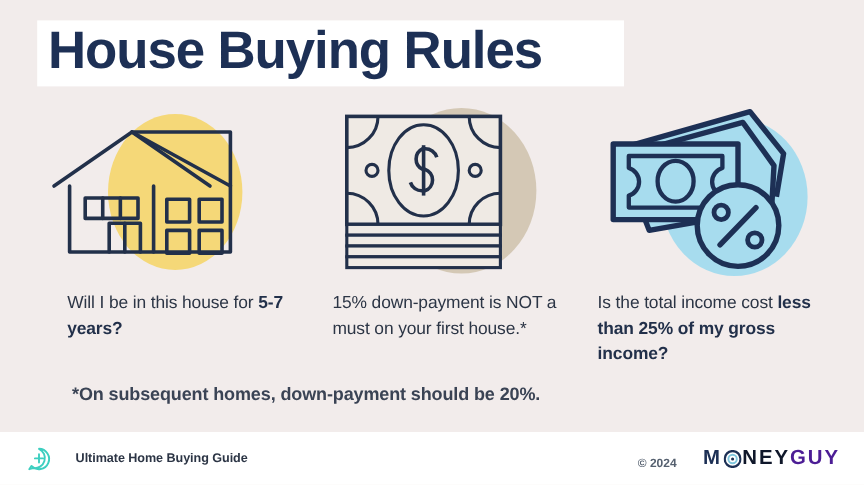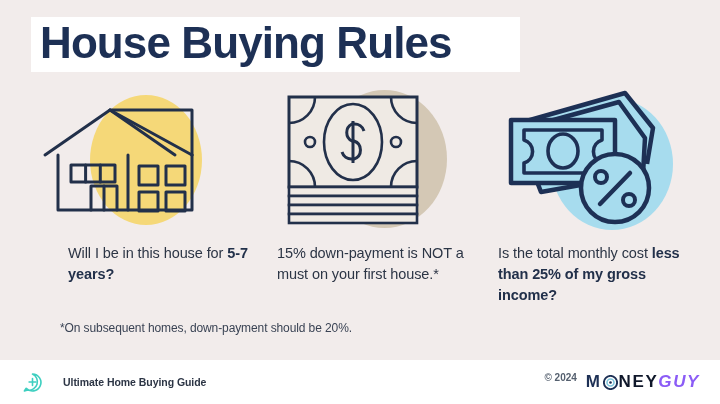--- a/index.html
+++ b/index.html
@@ -80,33 +80,33 @@
   .rule-text {
     position: absolute;
     top: 243px;
     font-size: 14.5px;
     line-height: 21px;
     color: #2c3545;
     font-weight: 400;
     letter-spacing: -0.1px;
   }
   .rule-text b { font-weight: 700; color: #22304a; }
-  #text-0 { left: 68px; width: 200px; }
+  #text-0 { left: 56px; width: 200px; }
   #text-1 { left: 277px; width: 200px; }
   #text-2 { left: 498px; width: 205px; }
 
   
   #footnote {
     position: absolute;
     left: 60px;
     top: 321px;
-    font-size: 12px;
+    font-size: 15px;
     line-height: 15px;
     color: #3a4354;
-    font-weight: 400;
+    font-weight: 700;
     letter-spacing: -0.1px;
   }
 
   
   #footer {
     position: absolute;
     left: 0;
     bottom: 0;
     width: 720px;
     height: 44px;
@@ -125,40 +125,40 @@
     font-size: 10.5px;
     font-weight: 700;
     color: #2c3545;
     letter-spacing: -0.05px;
     white-space: nowrap;
   }
   #footer-right {
     position: absolute;
     right: 20px;
     display: flex;
-    align-items: flex-start;
-    gap: 9px;
+    align-items: flex-end;
+    gap: 22px;
   }
   #copyright {
     font-size: 10px;
     font-weight: 600;
     color: #55606f;
     white-space: nowrap;
   }
   #brand {
     display: flex;
     align-items: center;
     font-size: 17px;
     font-weight: 700;
     letter-spacing: 1.6px;
     white-space: nowrap;
   }
   #brand-m { color: #1d3055; }
   #brand-ney { color: #0f172a; }
-  #brand-guy { color: #8b5cf6; font-style: italic; }
+  #brand-guy { color: #4c1d95; }
   #brand-o { margin: 0 1px; display: inline-flex; }
 </style>
 </head>
 <body>
 
 <div id="infographic">
 
   <div id="title-wrap">
     <div id="title-text">House Buying Rules</div>
   </div>
@@ -252,21 +252,21 @@
         <circle cx="118" cy="100" r="34" fill="#a7dcee" stroke="#1d3055" stroke-width="4.5"></circle>
         <g stroke="#1d3055" stroke-width="4.5" stroke-linecap="round" fill="none">
           <path d="M103 116 L133 85"></path>
         </g>
         <circle cx="104" cy="89" r="6" fill="none" stroke="#1d3055" stroke-width="4"></circle>
         <circle cx="132" cy="112" r="6" fill="none" stroke="#1d3055" stroke-width="4"></circle>
       </svg>
     </div>
   </div>
   <div class="rule-text" id="text-2">
-    <span>Is the total monthly cost </span><b>less than 25% of my gross income?</b>
+    <span>Is the total income cost </span><b>less than 25% of my gross income?</b>
   </div>
 
   <div id="footnote">*On subsequent homes, down-payment should be 20%.</div>
 
   <div id="footer">
 
     <div id="footer-left">
       <svg width="21" height="21" viewBox="0 0 21 21">
         <path d="M10.5 2 A8.5 8.5 0 1 1 4.2 16.3 L2.4 19 L5.6 18.1 A8.5 8.5 0 0 0 10.5 2 Z" fill="none" stroke="#3ecfc0" stroke-width="1.6" stroke-linejoin="round"></path>
         <path d="M10.5 6.6 L10.5 13.4 M7.1 10 L13.9 10" fill="none" stroke="#3ecfc0" stroke-width="1.6" stroke-linecap="round"></path>

